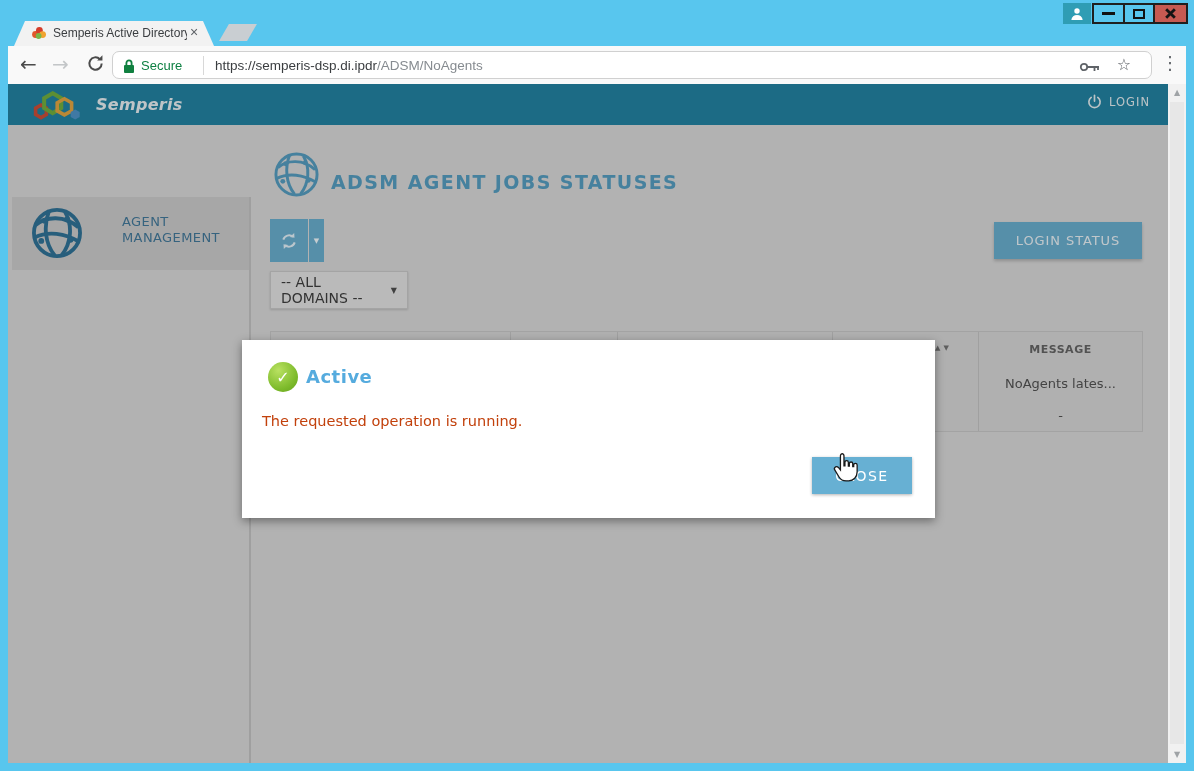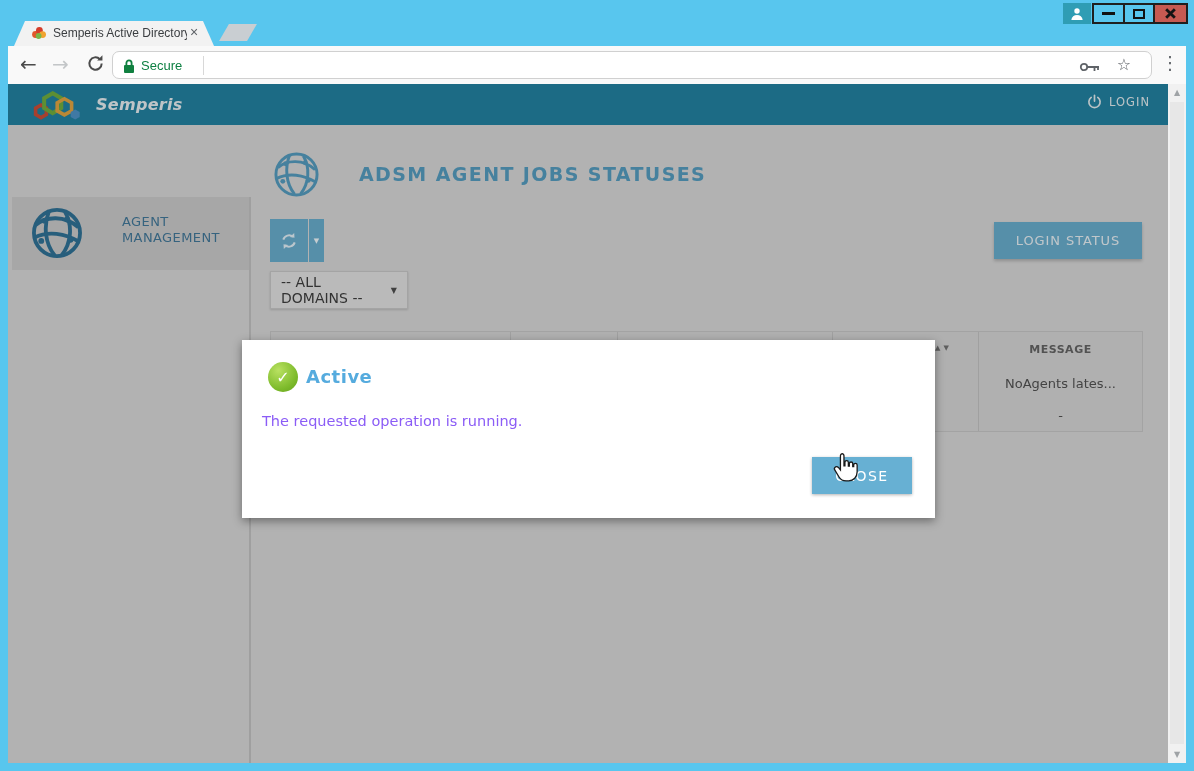--- a/index.html
+++ b/index.html
@@ -53,21 +53,21 @@
 
   #content-bg { left:8px; top:125px; width:1160px; height:638px; background:#d2d2d2; }
 
   #sidebar-item { left:12px; top:197px; width:238px; height:73px; background:#c5c5c5; }
   #sidebar-globe { left:18px; top:9px; width:54px; height:54px; }
   #sidebar-label { left:110px; top:17px; width:110px; font-size:13px; line-height:16px;
                    color:#3f7495; letter-spacing:.4px; }
   #sidebar-divider { left:249px; top:197px; width:2px; height:566px; background:#bcbcbc; }
 
   #title-icon { left:273px; top:151px; width:47px; height:47px; }
-  #page-title { left:331px; top:163px; font-size:19px; font-weight:700; letter-spacing:1.4px; color:#5298ba;margin-left:28px; }
+  #page-title { left:331px; top:171px; font-size:19px; font-weight:700; letter-spacing:1.4px; color:#5298ba; }
 
   #refresh-btn { left:270px; top:219px; width:38px; height:43px; background:#65a8c8;
                  display:flex; align-items:center; justify-content:center; }
   #refresh-caret-btn { left:309px; top:219px; width:15px; height:43px; background:#65a8c8;
                  display:flex; align-items:center; justify-content:center; font-size:7px; color:#eaf2f6; }
   #domains-dropdown { left:270px; top:271px; width:138px; height:38px; background:#dcdcdc;
                  border:1px solid #c2c2c2; box-shadow:0 1px 2px rgba(0,0,0,.15);
                  display:flex; align-items:center; padding:0 10px; }
   #domains-value { font-size:14px; color:#3a3a3a; flex:1; }
   #domains-caret { font-size:8px; color:#4a4a4a; }
@@ -93,21 +93,21 @@
 
   
   #dim-overlay { left:8px; top:84px; width:1160px; height:679px; background:rgba(15,15,15,.16); }
   #modal { left:242px; top:340px; width:693px; height:178px; background:#fff;
            box-shadow:0 3px 9px rgba(0,0,0,.4); }
   #success-icon { position:absolute; left:26px; top:22px; width:30px; height:30px; border-radius:50%;
            background:radial-gradient(circle at 35% 28%, #b9e161, #7cba2a 65%, #639f1d);
            display:flex; align-items:center; justify-content:center;
            color:#fff; font-weight:700; font-size:16px; }
   #modal-title { position:absolute; left:64px; top:26px; font-size:18px; font-weight:600; color:#55abde; letter-spacing:.5px; }
-  #modal-body { position:absolute; left:20px; top:73px; font-size:14.5px; color:#8b5cf6; }
+  #modal-body { position:absolute; left:20px; top:73px; font-size:14.5px; color:#c2410c; }
   #modal-close-btn { position:absolute; left:570px; top:117px; width:100px; height:37px; background:#67b0d3;
            box-shadow:0 1px 3px rgba(0,0,0,.3); display:flex; align-items:center; justify-content:center;
            color:#fff; font-size:14px; letter-spacing:1.5px; }
   #cursor { left:831px; top:450px; width:30px; height:36px; z-index:30; }
   #modal { z-index:20; } #dim-overlay { z-index:10; } #scrollbar { z-index:11; }
 </style>
 </head>
 <body>
 
 <div id="screen">
@@ -149,20 +149,21 @@
       <path d="M16.5 10a6.5 6.5 0 1 1-1.9-4.6" fill="none" stroke="#4b4b4b" stroke-width="2.1"></path>
       <path d="M17.3 1.2v5.6h-5.6z" fill="#4b4b4b"></path>
     </svg>
     <div class="abs" id="urlbar">
       <svg class="abs" id="lock-icon" viewBox="0 0 12 16">
         <rect x="1" y="7" width="10" height="8" rx="1" fill="#108040"></rect>
         <path d="M3.4 7V5a2.6 2.6 0 0 1 5.2 0v2" fill="none" stroke="#108040" stroke-width="1.8"></path>
       </svg>
       <span class="abs" id="secure-label">Secure</span>
       <div class="abs" id="url-divider"></div>
+      <div class="abs" id="url-text"><span>https://semperis-dsp.di.ipdr</span><span class="path">/ADSM/NoAgents</span></div>
       <svg class="abs" id="key-icon" viewBox="0 0 22 12">
         <circle cx="5" cy="6" r="3.2" fill="none" stroke="#5f6368" stroke-width="1.8"></circle>
         <path d="M8.2 6H20 M15.5 6v4 M19 6v3" stroke="#5f6368" stroke-width="1.8" fill="none"></path>
       </svg>
       <div class="abs" id="star-icon">☆</div>
     </div>
     <div class="abs" id="menu-dots">⋮</div>
   </div>
 
   <div class="abs" id="content-bg"></div>

